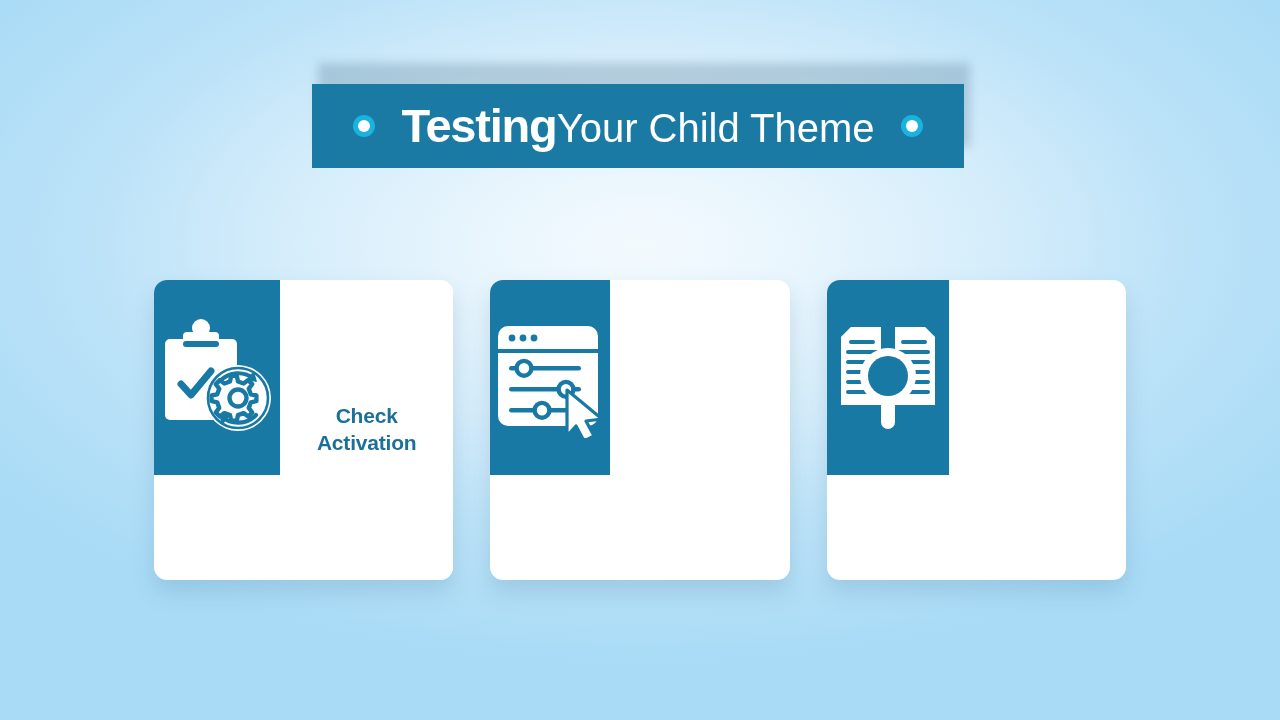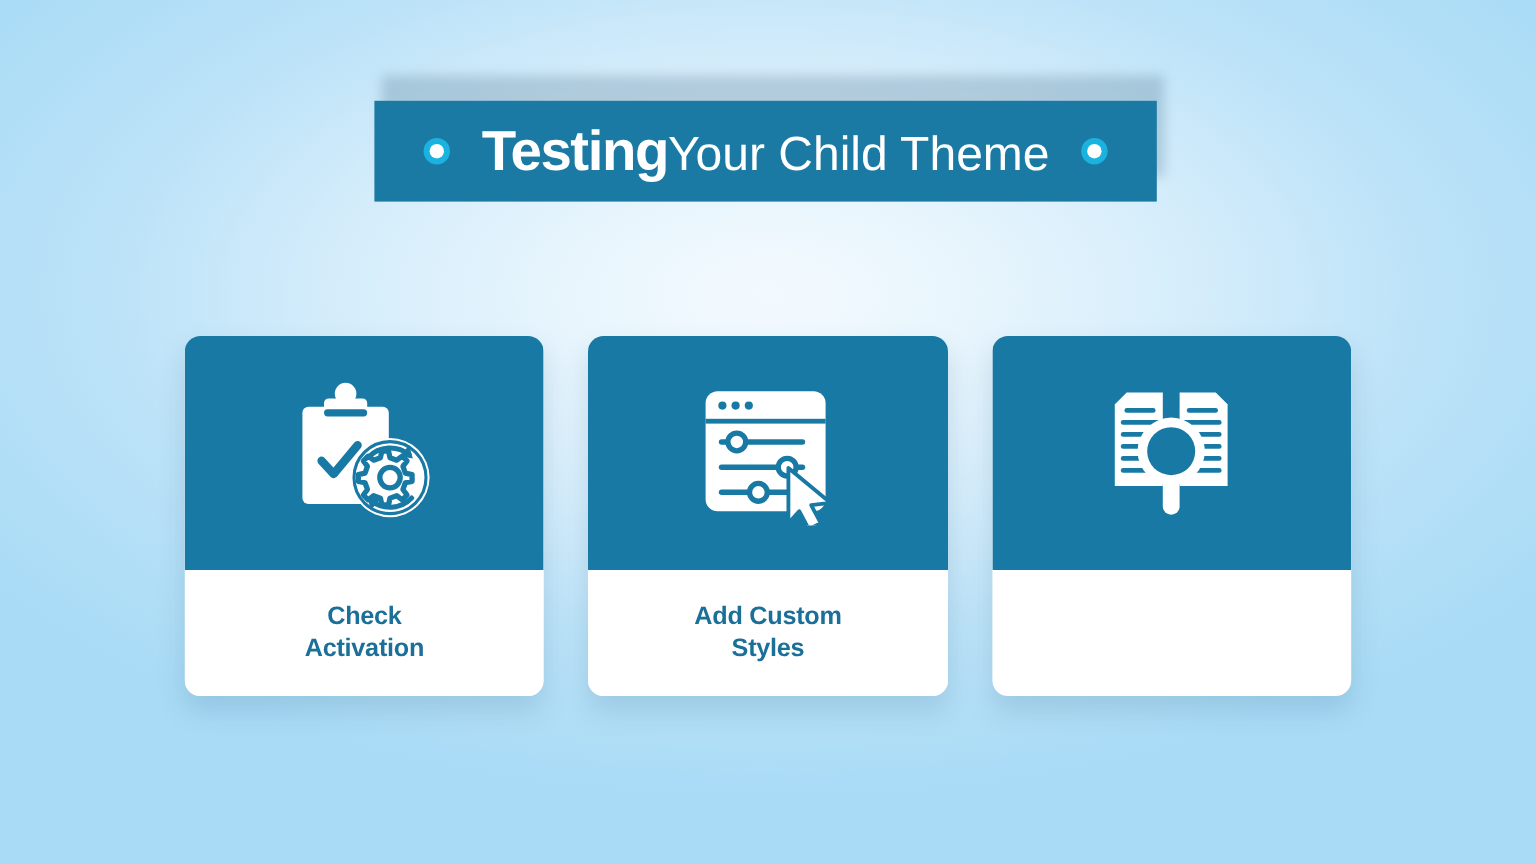--- a/index.html
+++ b/index.html
@@ -96,21 +96,21 @@
     gap: 37px;
   }
   .card {
     width: 300px;
     height: 300px;
     border-radius: 13px;
     background: #ffffff;
     box-shadow: 0 12px 22px rgba(55, 105, 140, 0.18);
     overflow: hidden;
     display: flex;
-    flex-direction: column;
+    flex-direction: row;
   }
   .card-icon-area {
     height: 195px;
     background: #1779a4;
     display: flex;
     align-items: center;
     justify-content: center;
   }
   .card-icon-area svg {
     display: block;
@@ -198,24 +198,20 @@
         <circle cx="34" cy="50.3" r="7.4" fill="#ffffff" stroke="#1779a4" stroke-width="4.4"></circle>
 
         <rect x="19" y="69" width="72" height="4.6" rx="2.3" fill="#1779a4"></rect>
         <circle cx="76" cy="71.3" r="7.4" fill="#ffffff" stroke="#1779a4" stroke-width="4.4"></circle>
 
         <rect x="19" y="90" width="72" height="4.6" rx="2.3" fill="#1779a4"></rect>
         <circle cx="52" cy="92.3" r="7.4" fill="#ffffff" stroke="#1779a4" stroke-width="4.4"></circle>
 
         <path fill="#ffffff" stroke="#1779a4" stroke-width="3.2" stroke-linejoin="round" d="M77 72 L112 101 L96 103 L104 118 L94 123 L86 108 L77 118 Z"></path>
       </svg>
-    </div>
-    <div class="card-label-area">
-      <div class="card-label">Add Custom
-Styles</div>
     </div>
   </div>
 
   <div class="card">
     <div class="card-icon-area">
       <svg width="122" height="122" viewBox="0 0 122 122">
 
         <path fill="#ffffff" d="M14 20 l10 -10 h30 v78 h-40 z"></path>
         <path fill="#ffffff" d="M24 10 v10 h-10 z" opacity="0.55"></path>
         <g fill="#1779a4">

